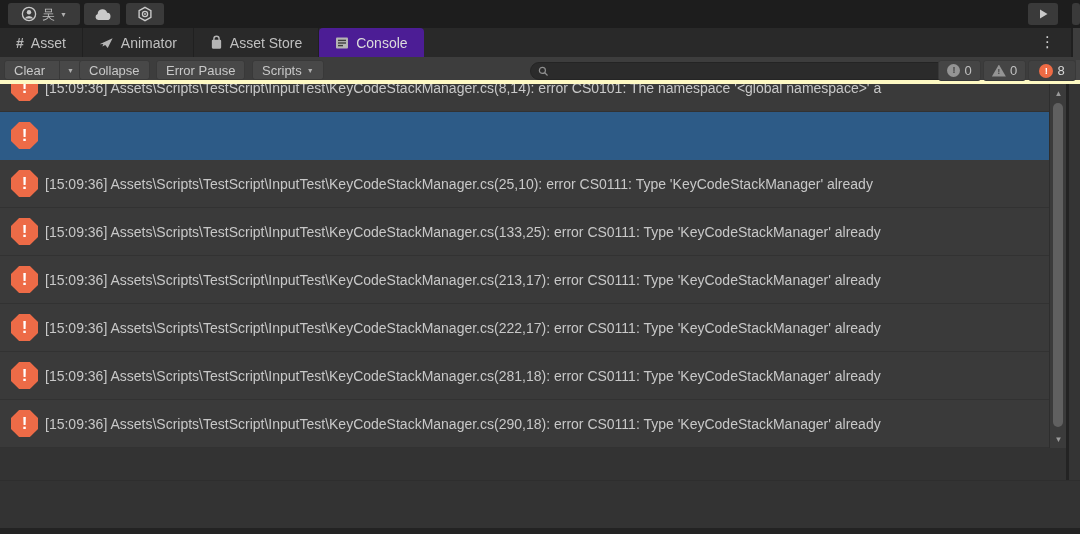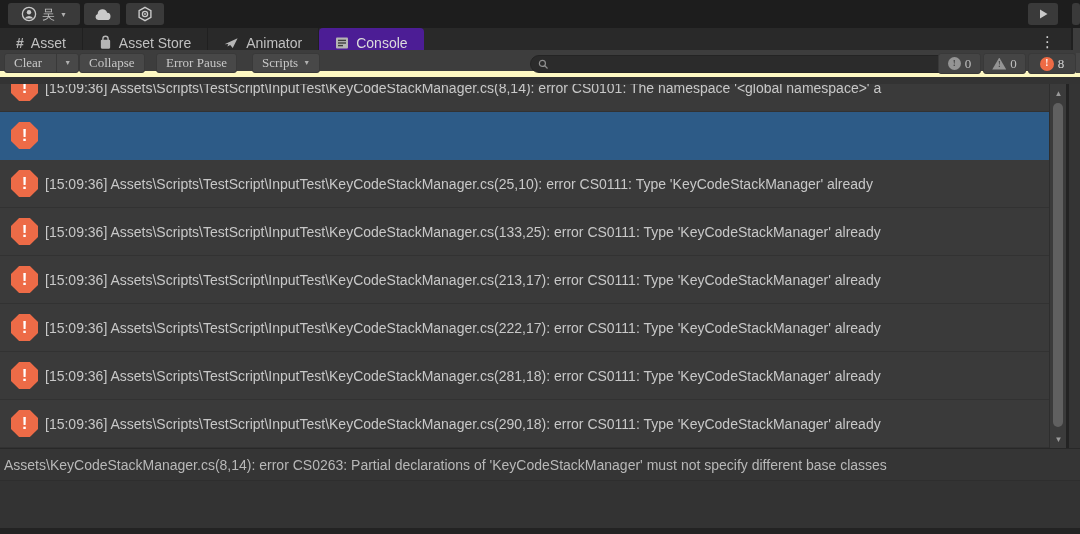--- a/index.html
+++ b/index.html
@@ -25,22 +25,22 @@
   .tab { height:29px; display:flex; align-items:center; gap:7px; padding:0 16px;
          color:#c0c0c0; font-size:14px; border-right:1px solid rgba(0,0,0,0.22); }
   .tab .tab-icn { display:flex; align-items:center; color:#b5b5b5; }
   .tab.active { background:#4c1d95; color:#dcdcdc; border-radius:4px 4px 0 0; border-right:none; }
   .hash-glyph { font-size:14px; font-weight:700; color:#b5b5b5; line-height:1; }
   .kebab { position:absolute; right:28px; top:6px; color:#cfcfcf; font-size:15px; line-height:1;
            letter-spacing:0; width:12px; text-align:center; }
   .tabbar-strip { position:absolute; right:0; top:0; width:9px; height:29px; background:#3d3d3d; border-left:2px solid #1f1f1f; }
 
   
-  .ctoolbar { position:absolute; left:0; top:50px; width:1080px; height:27px; background:#3d3d3d;
-              border-bottom:6px solid #fef9c3;font-family:Liberation Serif, serif; }
+  .ctoolbar { position:absolute; left:0; top:57px; width:1080px; height:27px; background:#3d3d3d;
+              border-bottom:4px solid #fef9c3; }
   .ct-btn { position:absolute; top:3px; height:20px; background:#484848; border:1px solid #393939;
             border-radius:3px; color:#c8c8c8; font-size:13px; display:flex; align-items:center;
             padding:0 9px; gap:5px; }
   .clear-group { left:4px; padding:0; }
   .clear-main { padding:0 9px; height:100%; display:flex; align-items:center; }
   .clear-drop { padding:0 7px; height:100%; display:flex; align-items:center; border-left:1px solid #393939; }
   .collapse-btn { left:79px; }
   .errorpause-btn { left:156px;text-align:center; }
   .editor-btn { left:252px; }
   .search-box { position:absolute; left:530px; top:5px; width:424px; height:18px; background:#2b2b2b;
@@ -139,34 +139,34 @@
   <div class="tabbar">
     <div class="tabs">
       <div class="tab">
         <span class="tab-icn">
             <span class="hash-glyph">#</span>
           </span>
         <span>Asset</span>
       </div>
       <div class="tab">
         <span class="tab-icn">
+          <svg width="15" height="12" viewBox="0 0 16 12">
+            <path d="M0.5 7.2 14.5 0.8 9.3 11.2 6.6 8.2 3.6 9.8 4.6 7.0z" fill="#b5b5b5"></path>
+          </svg>
+        </span>
+        <span>Animator</span>
+      </div>
+      <div class="tab">
+        <span class="tab-icn">
           <svg width="13" height="15" viewBox="0 0 14 16">
             <path d="M4.2 5.5V4a2.8 2.8 0 0 1 5.6 0v1.5" fill="none" stroke="#b5b5b5" stroke-width="1.5"></path>
             <rect x="2" y="5" width="10" height="9.6" rx="1.2" fill="#b5b5b5"></rect>
           </svg>
         </span>
         <span>Asset Store</span>
-      </div>
-      <div class="tab">
-        <span class="tab-icn">
-          <svg width="15" height="12" viewBox="0 0 16 12">
-            <path d="M0.5 7.2 14.5 0.8 9.3 11.2 6.6 8.2 3.6 9.8 4.6 7.0z" fill="#b5b5b5"></path>
-          </svg>
-        </span>
-        <span>Animator</span>
       </div>
       <div class="tab active">
         <span class="tab-icn">
           <svg width="14" height="14" viewBox="0 0 14 14">
             <rect x="1" y="1.5" width="12" height="11" rx="1" fill="#b5b5b5"></rect>
             <g stroke="#3d3d3d" stroke-width="1.4">
               <line x1="3" y1="4.4" x2="11" y2="4.4"></line>
               <line x1="3" y1="7" x2="11" y2="7"></line>
               <line x1="3" y1="9.6" x2="8" y2="9.6"></line>
             </g>
@@ -277,19 +277,16 @@
     </div>
   </div>
 
   <div class="vscroll">
     <div class="vs-arrow vs-up">▲</div>
     <div class="vs-thumb"></div>
     <div class="vs-arrow vs-down">▼</div>
   </div>
   <div class="right-strip"></div>
 
-  <div class="statusbar">
-    <span class="status-text">Assets\KeyCodeStackManager.cs(8,14): error CS0263: Partial declarations of 'KeyCodeStackManager' must not specify different base classes</span>
-  </div>
   <div class="bottomarea"></div>
   <div class="bottomedge"></div>
 
 </div>
 
 </body></html>

